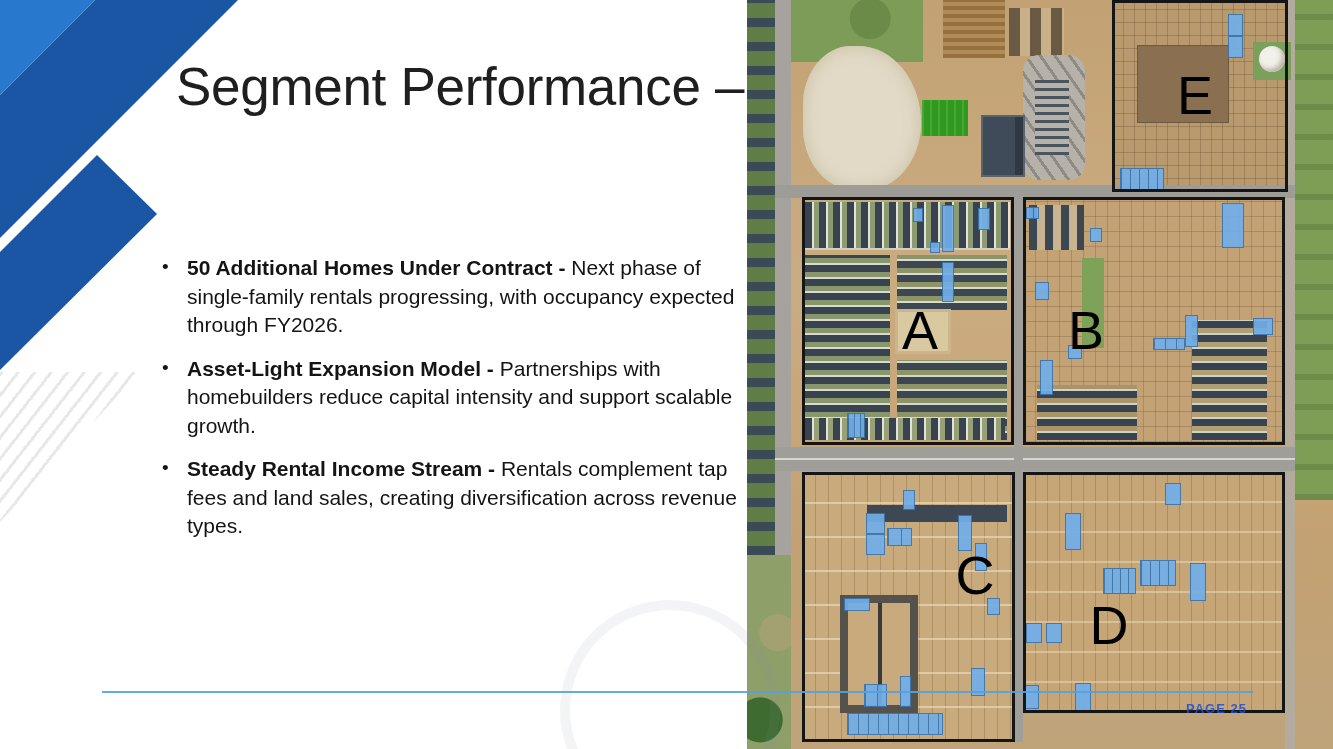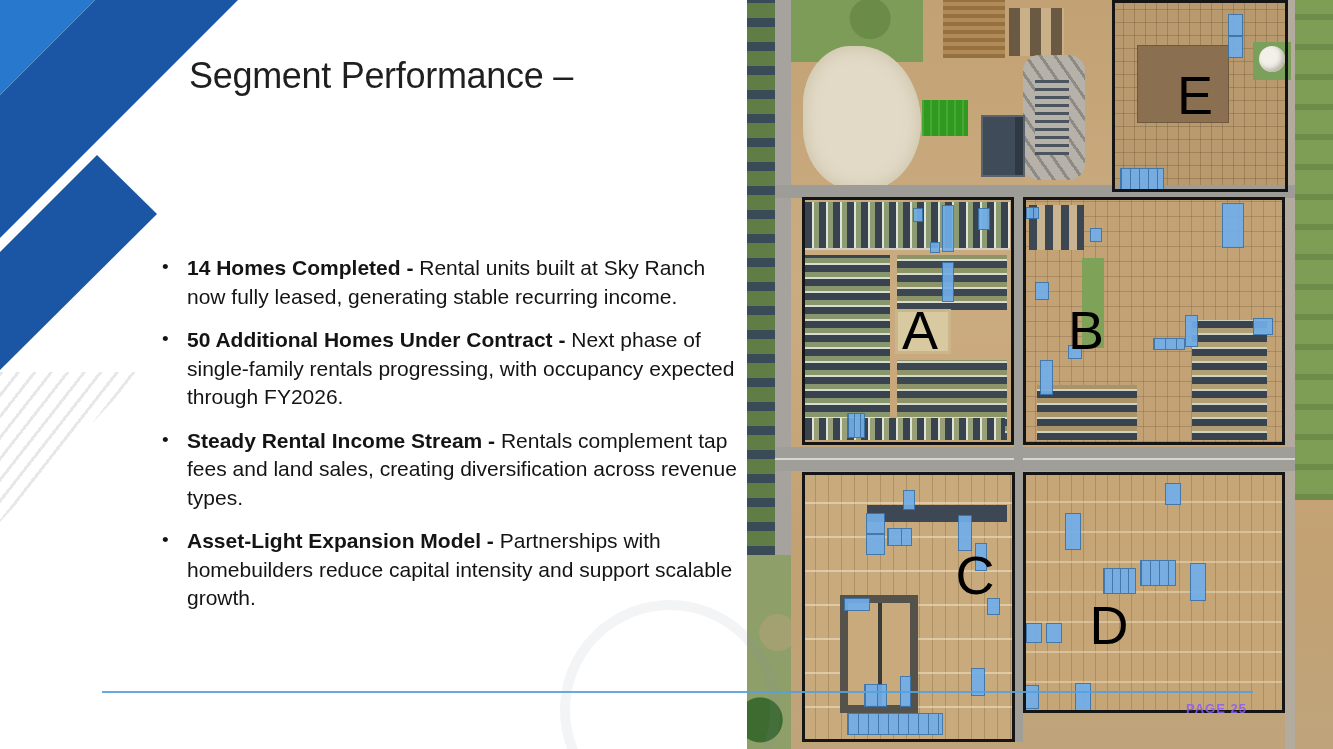--- a/index.html
+++ b/index.html
@@ -12,22 +12,22 @@
   .ribbon.light{clip-path:polygon(0 0,95px 0,0 95px);z-index:3;}
   .ribbon.dark{clip-path:polygon(95px 0,238px 0,0 238px,0 95px);z-index:2;}
   .ribbon.chevron{clip-path:polygon(0 252px,97px 155px,157px 214px,0 370px);z-index:2;}
   .streaks{position:absolute;left:0;top:372px;width:140px;height:150px;z-index:1;
            background:repeating-linear-gradient(128deg,rgba(150,150,155,.22) 0 3px,transparent 3px 13px);
            clip-path:polygon(0 0,100% 0,0 100%);}
   .swoosh{position:absolute;left:560px;top:600px;width:200px;height:200px;border-radius:50%;
           border:10px solid rgba(140,150,160,.10);z-index:1;}
 
   
-  .title{position:absolute;left:189px;top:52px;width:575px;z-index:4;
-         font-size:36px;font-weight:300;color:#1f1f1f;line-height:1.32;letter-spacing:-.3px;}
+  .title{position:absolute;left:176px;top:52px;width:575px;z-index:4;
+         font-size:53px;font-weight:300;color:#1f1f1f;line-height:1.32;letter-spacing:-.3px;}
 
   
   .bullets{position:absolute;left:160px;top:254px;width:578px;margin:0;padding:0;
            list-style:none;z-index:4;font-size:21px;line-height:1.36;color:#141414;}
   .bullets li{position:relative;padding-left:27px;margin-bottom:15px;}
   .bullets li::before{content:"\2022";position:absolute;left:2px;top:0;font-size:19px;color:#141414;}
   .bullets b{font-weight:700;}
 
   
   .footer-line{position:absolute;left:102px;top:691px;width:1151px;height:2px;
@@ -131,24 +131,23 @@
   <div class="ribbon dark" style="background: rgb(27, 86, 164);"></div>
   <div class="ribbon chevron" style="background: rgb(27, 86, 164);"></div>
   <div class="streaks"></div>
   <div class="swoosh"></div>
 
   <h1 class="title" style="margin: 0px; font-weight: 300; color: rgb(31, 31, 31);">
     <span>Segment Performance –</span><br>
   </h1>
 
   <ul class="bullets" id="bullets">
-      <li><b>14 Homes Completed -</b><span> Rental units built at Sky Ranch now fully leased, generating stable recurring income.</span></li>
       <li><b>50 Additional Homes Under Contract -</b><span> Next phase of single-family rentals progressing, with occupancy expected through FY2026.</span></li>
+      <li><b>Asset-Light Expansion Model -</b><span> Partnerships with homebuilders reduce capital intensity and support scalable growth.</span></li>
       <li><b>Steady Rental Income Stream -</b><span> Rentals complement tap fees and land sales, creating diversification across revenue types.</span></li>
-      <li><b>Asset-Light Expansion Model -</b><span> Partnerships with homebuilders reduce capital intensity and support scalable growth.</span></li>
     </ul>
 
   <div class="photo" id="photo">
     <div class="t-left-homes"></div>
     <div class="t-left-road"></div>
     <div class="t-left-green-low"></div>
     <div class="t-green-tl"></div>
     <div class="t-excav"></div>
     <div class="t-rows"></div>
     <div class="t-bldg-top"></div>
@@ -226,15 +225,15 @@
       <div class="lot" style="left: 356px; top: 568px; width: 33px; height: 26px; background: repeating-linear-gradient(90deg, rgb(58, 117, 173) 0px, rgb(58, 117, 173) 1px, rgba(0, 0, 0, 0) 1px, rgba(0, 0, 0, 0) 8px) rgb(113, 174, 233); border: 1px solid rgb(58, 117, 173);"></div>
       <div class="lot" style="left: 393px; top: 560px; width: 36px; height: 26px; background: repeating-linear-gradient(90deg, rgb(58, 117, 173) 0px, rgb(58, 117, 173) 1px, rgba(0, 0, 0, 0) 1px, rgba(0, 0, 0, 0) 9px) rgb(113, 174, 233); border: 1px solid rgb(58, 117, 173);"></div>
       <div class="lot" style="left: 443px; top: 563px; width: 16px; height: 38px; background: rgb(113, 174, 233); border: 1px solid rgb(58, 117, 173);"></div>
       <div class="lot" style="left: 279px; top: 623px; width: 16px; height: 20px; background: rgb(113, 174, 233); border: 1px solid rgb(58, 117, 173);"></div>
       <div class="lot" style="left: 299px; top: 623px; width: 16px; height: 20px; background: rgb(113, 174, 233); border: 1px solid rgb(58, 117, 173);"></div>
       <div class="lot" style="left: 328px; top: 683px; width: 16px; height: 28px; background: rgb(113, 174, 233); border: 1px solid rgb(58, 117, 173);"></div>
       <div class="lot" style="left: 278px; top: 685px; width: 14px; height: 24px; background: rgb(113, 174, 233); border: 1px solid rgb(58, 117, 173);"></div>
     </div>
 
   <div class="footer-line" style="background: rgb(85, 161, 220);"></div>
-  <div class="page-num" style="color: #8b5cf6;">PAGE 25</div>
+  <div class="page-num" style="color: #1d4ed8;">PAGE 25</div>
 
 </div>
 
 </body></html>

